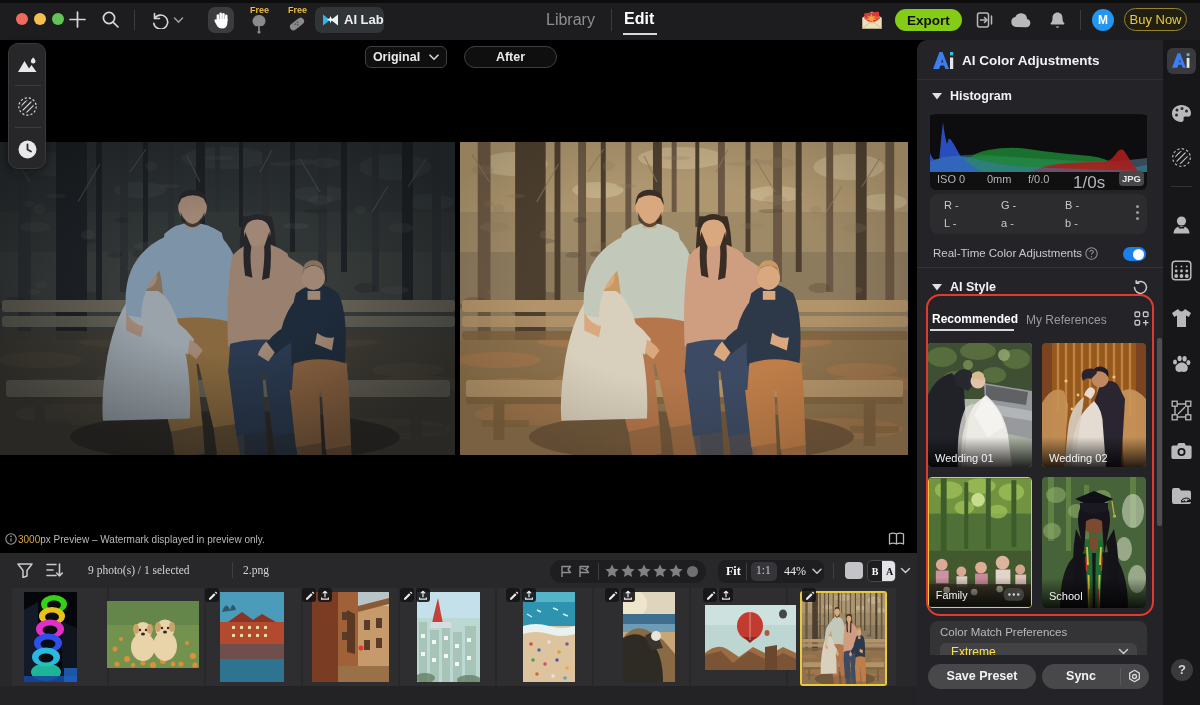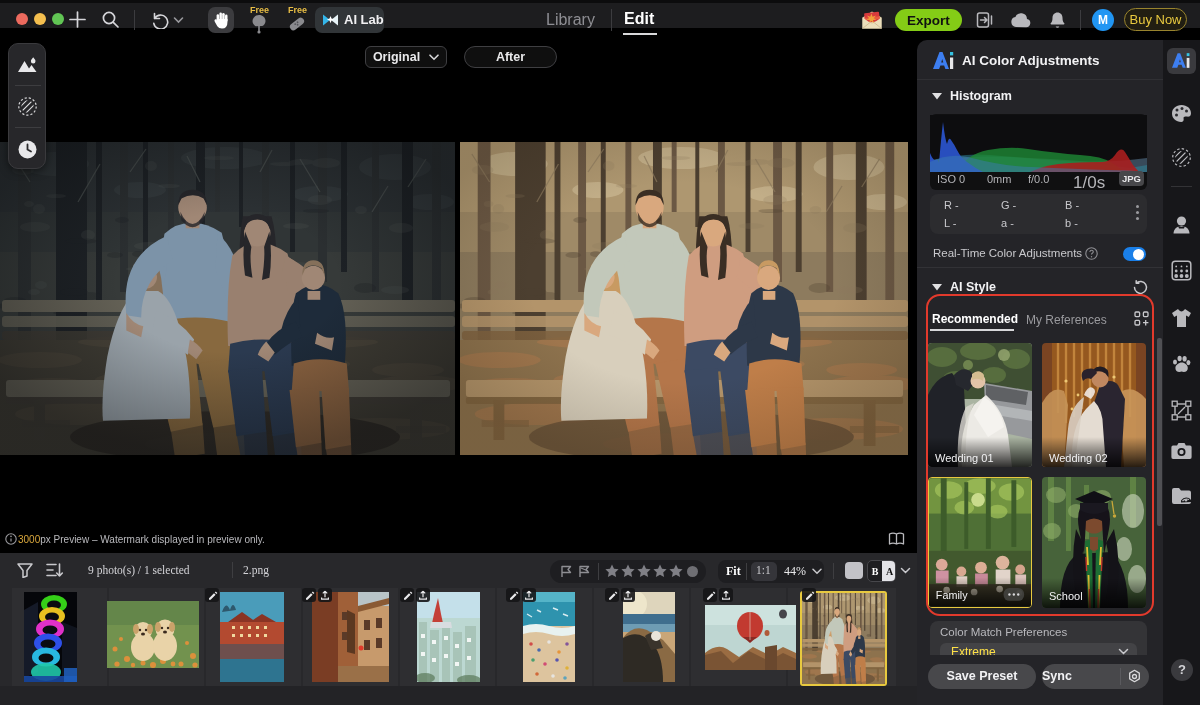--- a/index.html
+++ b/index.html
@@ -1,21 +1,21 @@
 <!DOCTYPE html>
 <html><head>
 <meta charset="utf-8">
 <style>
   * { margin:0; padding:0; box-sizing:border-box; }
   html,body { width:1200px; height:705px; background:#000; overflow:hidden;
     font-family:"Liberation Sans", sans-serif; }
   .abs { position:absolute; }
   #app { position:relative; width:1200px; height:705px; background:#000; }
   
-  #topbar { left:0; top:0; width:1200px; height:28px; background:#1d1d1f; }
+  #topbar { left:0; top:0; width:1200px; height:40px; background:#1d1d1f; }
   .tl { width:12px; height:12px; border-radius:50%; top:13px; }
   .pill { border-radius:999px; display:flex; align-items:center; justify-content:center; }
   
   #canvas { left:0; top:40px; width:917px; height:513px; background:#000; }
   .topbtn { top:6px; height:22px; background:rgba(18,18,18,.85); border:1px solid #3f3f42;
      border-radius:6px; color:#e8e8ea; font-size:12.5px; font-weight:bold;
      display:flex; align-items:center; justify-content:center; }
   
   #lsidebar { left:8px; top:43px; width:38px; height:126px; background:#27272a;
     border:1px solid #3a3a3d; border-radius:10px; box-shadow:0 2px 8px rgba(0,0,0,.5); }
@@ -863,21 +863,21 @@
     <div class="abs" style="left:23px;top:603px;width:197px;height:12px;background:#434346;border-radius:6px 6px 0 0;overflow:hidden;">
       <div class="abs" style="left:11px;top:2px;font-size:12px;color:#fde047;">Extreme</div>
       <svg class="abs" style="left:178px;top:5px" width="11" height="8" viewBox="0 0 11 8">
           <path d="M1.5 1.5l4 4 4-4" fill="none" stroke="#c9c9cd" stroke-width="1.5" stroke-linecap="round"></path>
         </svg>
     </div>
 
     <div class="abs" style="left:0;top:615px;width:246px;height:50px;background:#242428;"></div>
     <div class="abs" style="left:11px;top:624px;width:108px;height:25px;background:#48484b;border-radius:13px;color:#f2f2f4;font-size:12.5px;font-weight:bold;text-align:center;line-height:25px;">Save Preset</div>
     <div class="abs" style="left:125px;top:624px;width:107px;height:25px;background:#48484b;border-radius:13px;"></div>
-    <div class="abs" style="left:125px;top:624px;width:78px;height:26px;color:#f2f2f4;font-size:12.5px;font-weight:bold;text-align:left;line-height:25px;">Sync</div>
+    <div class="abs" style="left:125px;top:624px;width:78px;height:26px;color:#f2f2f4;font-size:12.5px;font-weight:bold;text-align:center;line-height:25px;">Sync</div>
     <div class="abs" style="left:203px;top:628px;width:1px;height:17px;background:#5a5a5e;"></div>
     <svg class="abs" style="left:210px;top:629px" width="15" height="15" viewBox="0 0 15 15">
         <path d="M7.5 1.3l4.8 2.8v5.8l-4.8 2.8-4.8-2.8V4.1z" fill="none" stroke="#d8d8da" stroke-width="1.3" stroke-linejoin="round"></path>
         <circle cx="7.5" cy="7.5" r="2" fill="none" stroke="#d8d8da" stroke-width="1.3"></circle>
       </svg>
   </div>
   <div class="abs" id="rstrip">
     <div class="abs" style="left:4px;top:8px;width:29px;height:26px;background:#3a3a3e;border-radius:6px;"></div>
     <svg class="abs" style="left:9px;top:13px" width="19" height="15" viewBox="0 0 22 17">
         <path d="M0 17L6.5 0h3L16 17h-3.6l-1.3-3.6H7.4L6.1 17z M8.2 10.6h2.1L9.2 7z" fill="#3d7ef0"></path>

